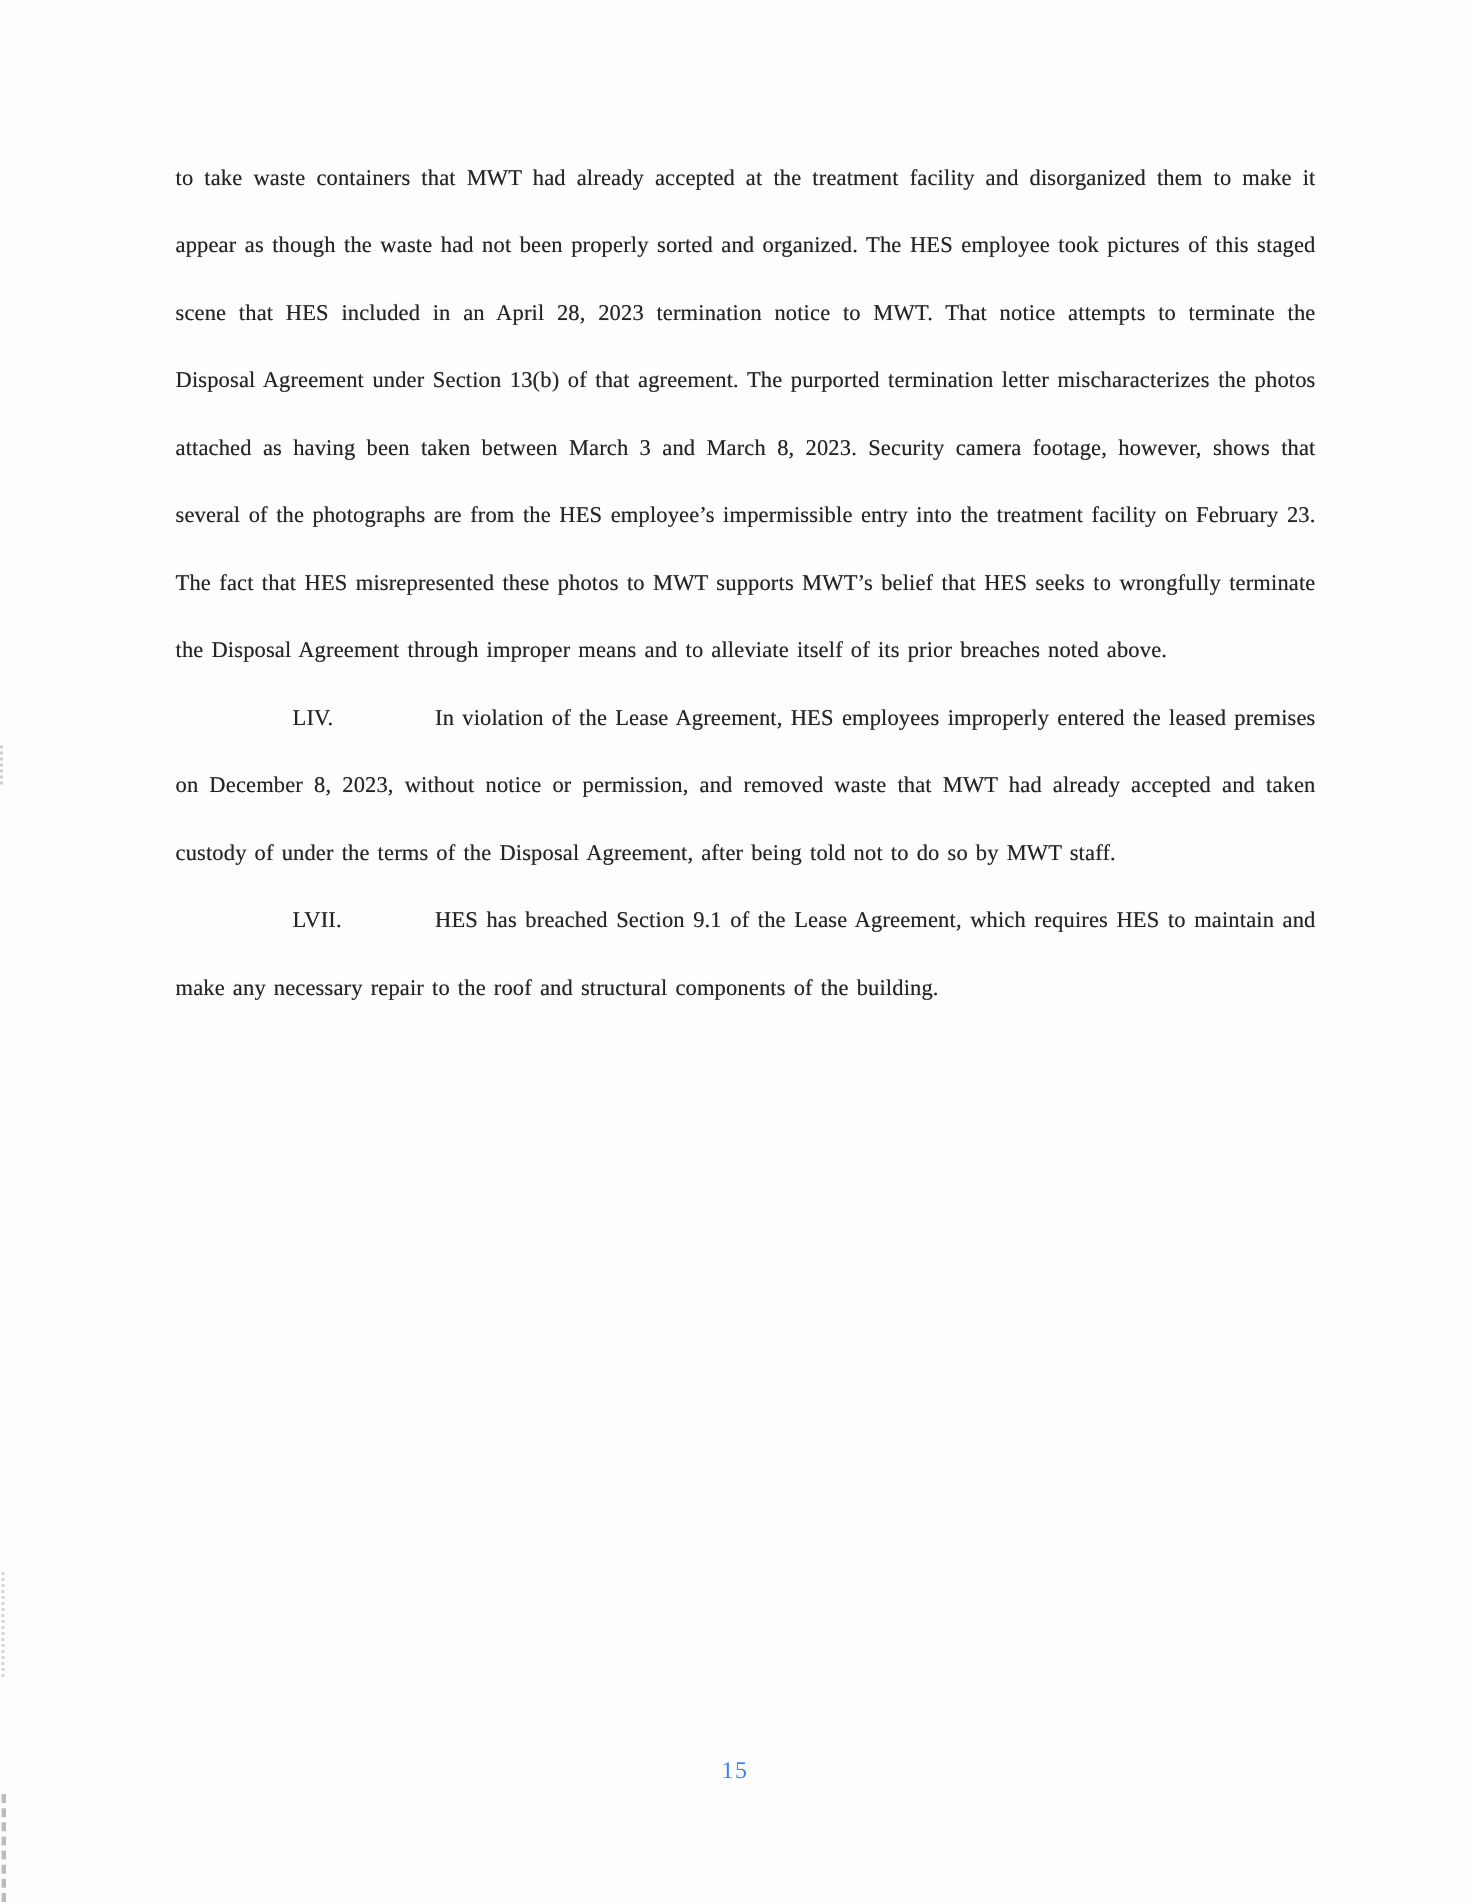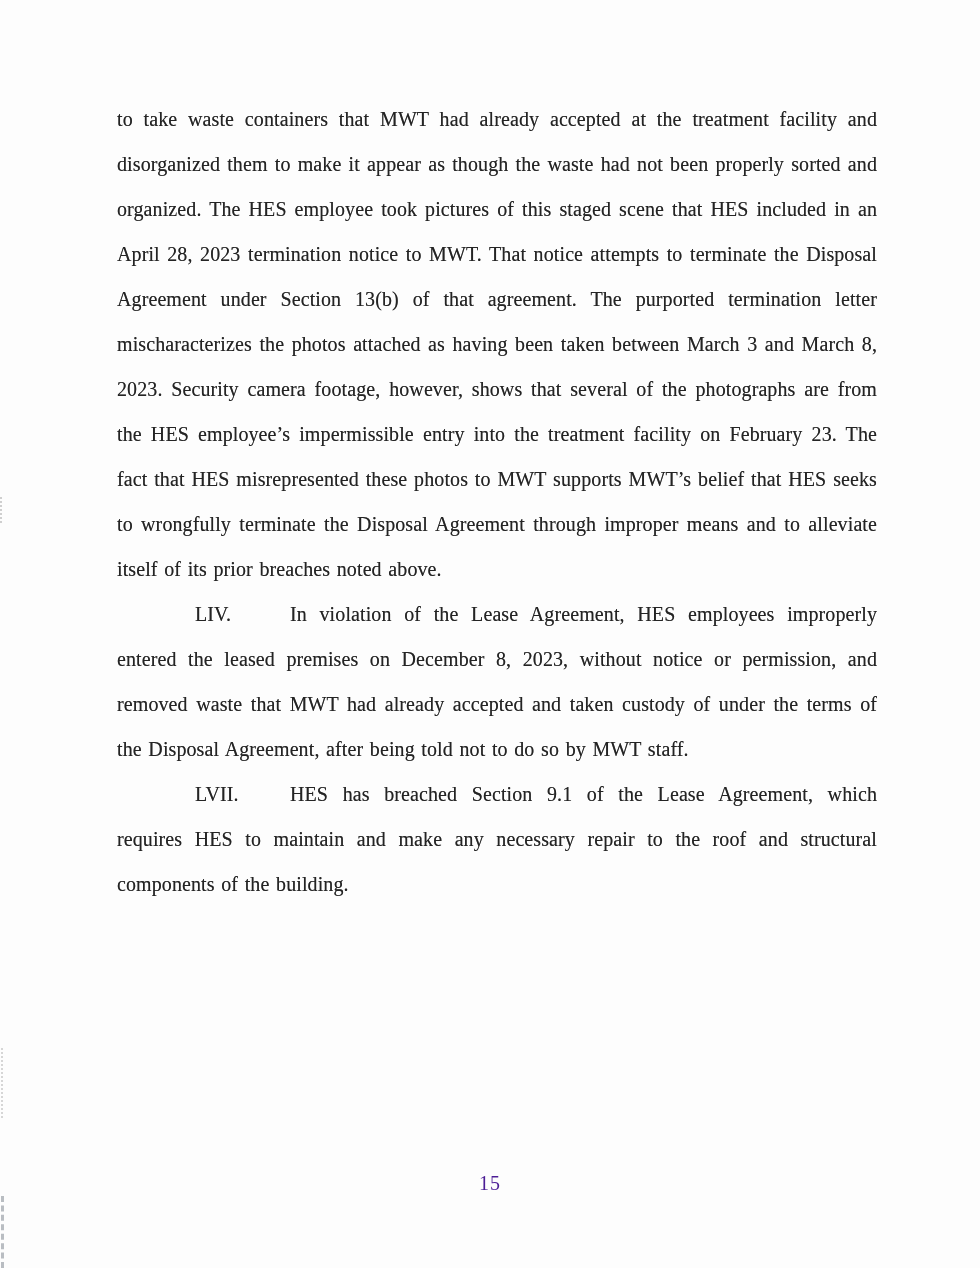--- a/index.html
+++ b/index.html
@@ -17,44 +17,44 @@
     color: #242424;
   }
   .body-text {
     position: absolute;
     left: 117px;
     top: 97px;
     width: 760px;
   }
   .para {
     margin: 0;
-    font-size: 20px;
+    font-size: 15px;
     line-height: 45px;
     text-align: justify;
     letter-spacing: 0.1px;
     word-spacing: 1.5px;
     text-shadow: 0 0 0.5px rgba(40,40,40,0.55);
   }
   .para.numbered {
     text-indent: 78px;
   }
   .pnum {
     display: inline-block;
     width: 95px;
     text-indent: 0;
   }
   .page-number {
     position: absolute;
     left: 0;
     top: 1172px;
     width: 100%;
     text-align: center;
-    font-size: 20px;
+    font-size: 16px;
     letter-spacing: 1px;
-    color: #4c1d95;
+    color: #3b82f6;
   }
   .artifact {
     position: absolute;
     pointer-events: none;
   }
   .artifact-1 {
     left: 0px; top: 497px; width: 6px; height: 26px;
     border-left: 2px dotted #cfcfcf;
   }
   .artifact-2 {

